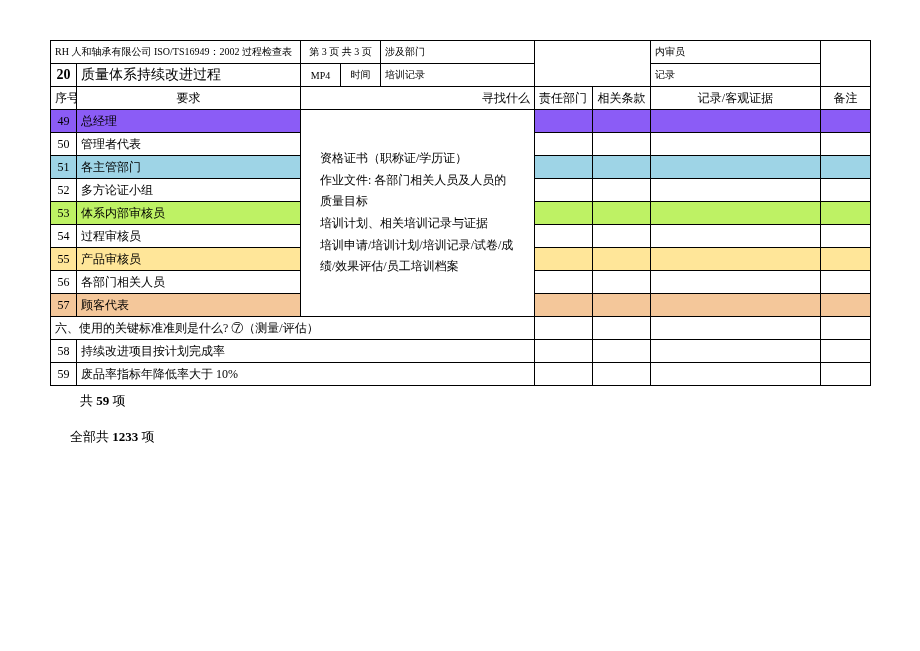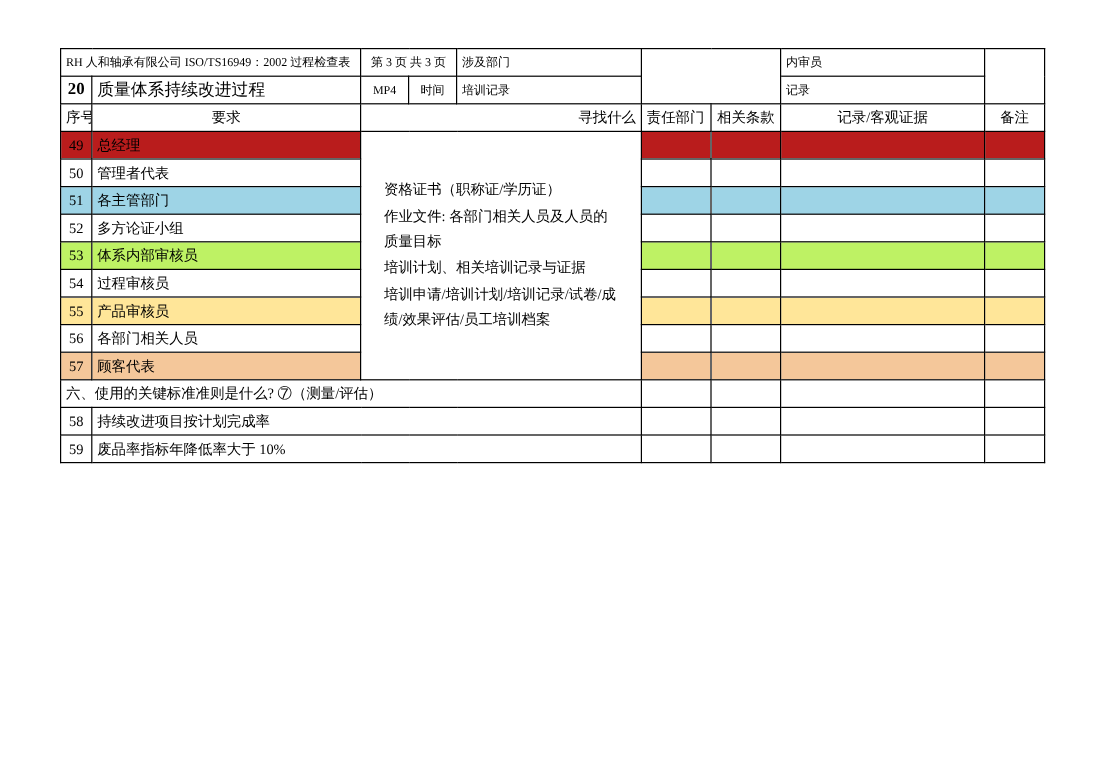--- a/index.html
+++ b/index.html
@@ -22,21 +22,21 @@
     border: 1px solid #000;
     padding: 2px 4px;
     height: 18px;
     vertical-align: middle;
     overflow: hidden;
     white-space: nowrap;
   }
   .hdr-small { font-size: 10px; }
   .hdr-title { font-size: 14px; font-weight: normal; margin-left: 19px; }
   .num-col { width: 26px; text-align: center; }
-  .color-purple { background: #b91c1c; }
+  .color-purple { background: #8b5cf6; }
   .color-blue   { background: #9ed4e6; }
   .color-teal   { background: #bef264; }
   .color-yellow { background: #ffe699; }
   .color-orange { background: #f4c79a; }
   .summary {
     border: none;
     padding: 6px 4px;
     font-size: 13px;
   }
   .summary b { font-weight: bold; }
@@ -181,14 +181,20 @@
     <td class="num-col">59</td>
     <td colspan="4">废品率指标年降低率大于 10%</td>
     <td></td>
           <td></td>
           <td></td>
           <td></td>
   </tr>
 </tbody>
     </table>
 
-
+<div class="summary" style="padding-left:30px;">
+  <span>共  </span><b>59</b><span>   项</span>
 </div>
+<div class="summary" style="padding-left:20px;margin-top:6px;">
+  <span>全部共 </span><b>1233</b><span> 项</span>
+</div>
+
+</div>
 
 </body></html>

